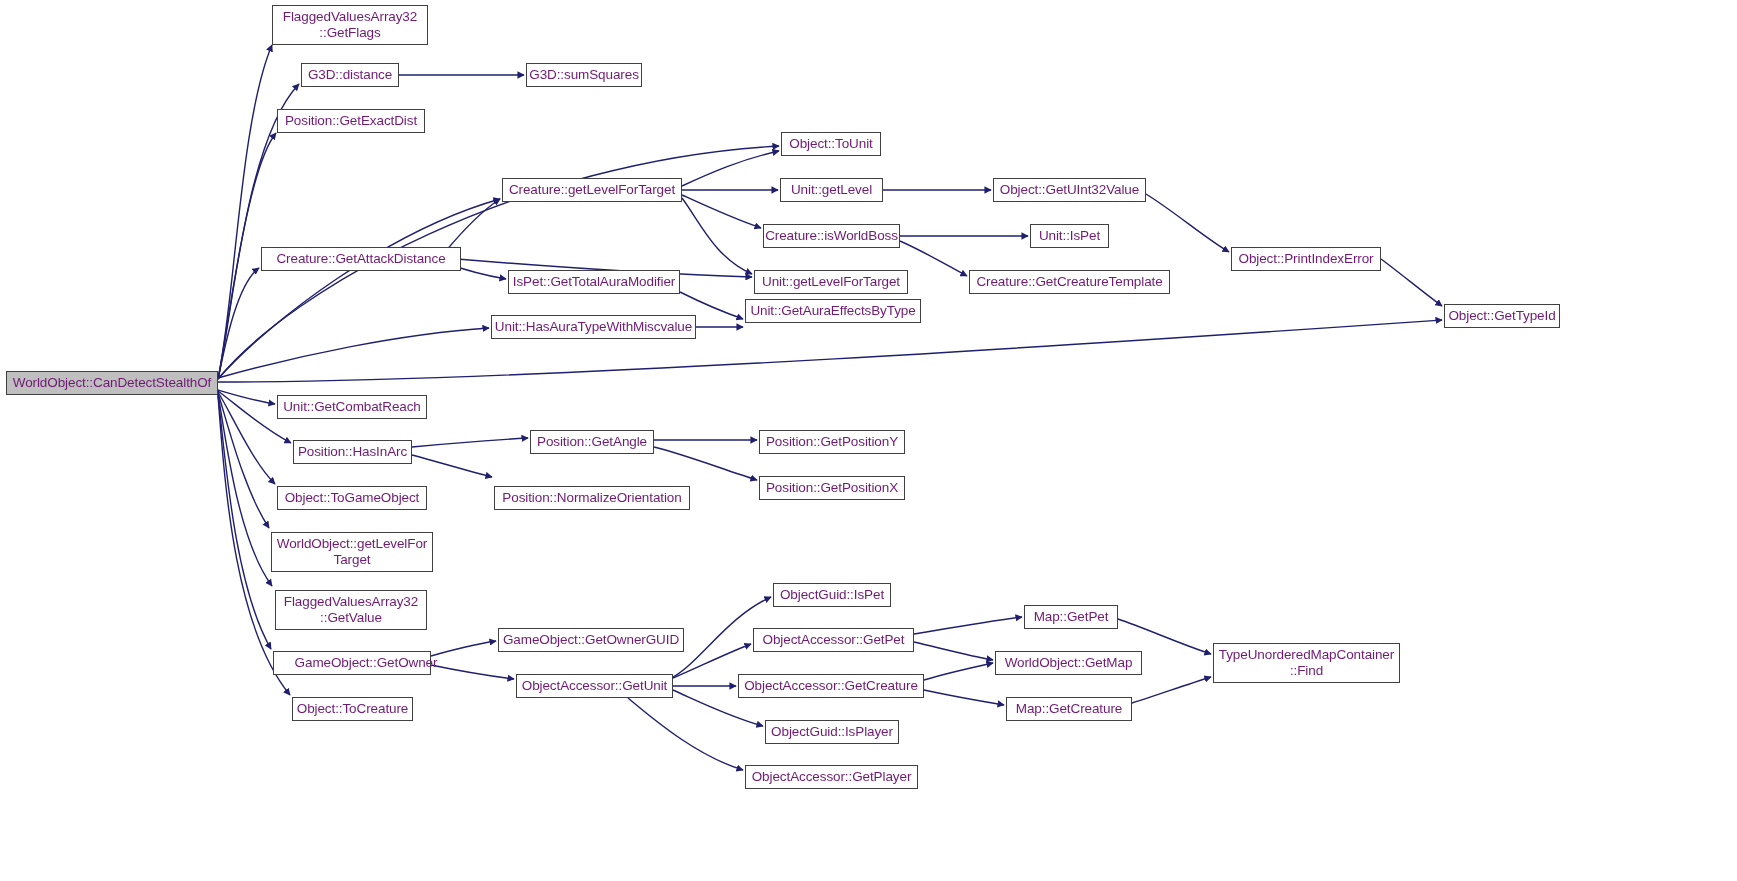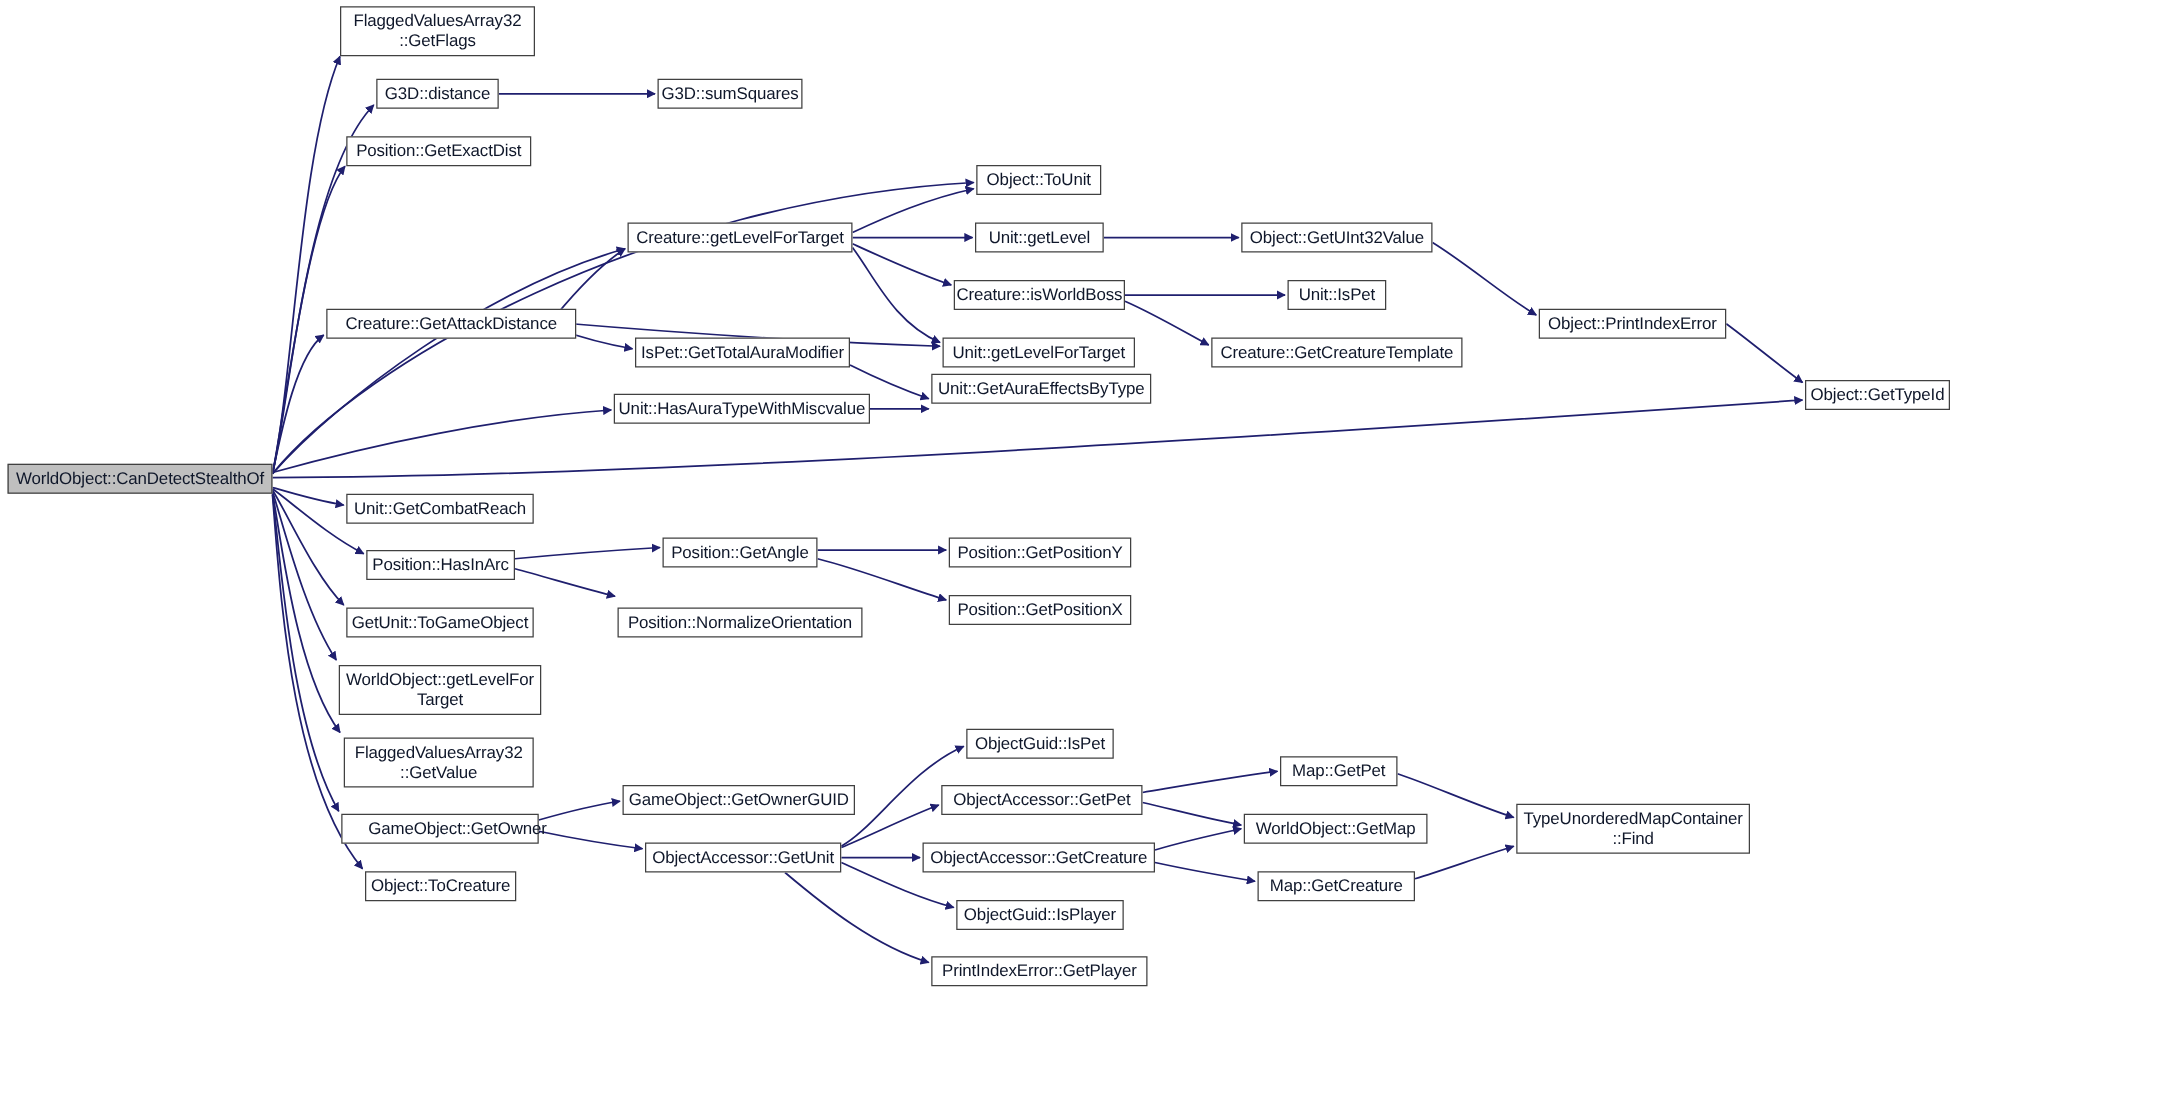--- a/index.html
+++ b/index.html
@@ -21,21 +21,21 @@
     top: 0;
     width: 1737px;
     height: 881px;
     pointer-events: none;
   }
   .node {
     position: absolute;
     box-sizing: border-box;
     border: 1px solid #404040;
     background: #ffffff;
-    color: #0f172a;
+    color: #701a75;
     font-size: 13.5px;
     line-height: 16px;
     display: flex;
     align-items: center;
     justify-content: center;
     text-align: center;
     white-space: pre-line;
     letter-spacing: -0.1px;
   }
   .node.root {
@@ -127,33 +127,33 @@
       <div class="node" style="left: 969px; top: 270px; width: 201px; height: 24px; border-color: rgb(64, 64, 64); background: rgb(255, 255, 255);"><span class="node-label">Creature::GetCreatureTemplate</span></div>
       <div class="node" style="left: 1444px; top: 304px; width: 116px; height: 24px; border-color: rgb(64, 64, 64); background: rgb(255, 255, 255);"><span class="node-label">Object::GetTypeId</span></div>
       <div class="node" style="left: 491px; top: 315px; width: 205px; height: 24px; border-color: rgb(64, 64, 64); background: rgb(255, 255, 255);"><span class="node-label">Unit::HasAuraTypeWithMiscvalue</span></div>
       <div class="node" style="left: 745px; top: 299px; width: 176px; height: 24px; border-color: rgb(64, 64, 64); background: rgb(255, 255, 255);"><span class="node-label">Unit::GetAuraEffectsByType</span></div>
       <div class="node" style="left: 277px; top: 395px; width: 150px; height: 24px; border-color: rgb(64, 64, 64); background: rgb(255, 255, 255);"><span class="node-label">Unit::GetCombatReach</span></div>
       <div class="node" style="left: 530px; top: 430px; width: 124px; height: 24px; border-color: rgb(64, 64, 64); background: rgb(255, 255, 255);"><span class="node-label">Position::GetAngle</span></div>
       <div class="node" style="left: 759px; top: 430px; width: 146px; height: 24px; border-color: rgb(64, 64, 64); background: rgb(255, 255, 255);"><span class="node-label">Position::GetPositionY</span></div>
       <div class="node" style="left: 293px; top: 440px; width: 119px; height: 24px; border-color: rgb(64, 64, 64); background: rgb(255, 255, 255);"><span class="node-label">Position::HasInArc</span></div>
       <div class="node" style="left: 494px; top: 476px; width: 196px; height: 24px; border-color: rgb(64, 64, 64); background: rgb(255, 255, 255); margin-top: 10px;"><span class="node-label">Position::NormalizeOrientation</span></div>
       <div class="node" style="left: 759px; top: 476px; width: 146px; height: 24px; border-color: rgb(64, 64, 64); background: rgb(255, 255, 255);"><span class="node-label">Position::GetPositionX</span></div>
-      <div class="node" style="left: 277px; top: 486px; width: 150px; height: 24px; border-color: rgb(64, 64, 64); background: rgb(255, 255, 255);"><span class="node-label">GetUnit::ToGameObject</span></div>
+      <div class="node" style="left: 277px; top: 486px; width: 150px; height: 24px; border-color: rgb(64, 64, 64); background: rgb(255, 255, 255);"><span class="node-label">Object::ToGameObject</span></div>
       <div class="node" style="left: 271px; top: 532px; width: 162px; height: 40px; border-color: rgb(64, 64, 64); background: rgb(255, 255, 255);"><span class="node-label">WorldObject::getLevelFor
 Target</span></div>
       <div class="node" style="left: 275px; top: 590px; width: 152px; height: 40px; border-color: rgb(64, 64, 64); background: rgb(255, 255, 255);"><span class="node-label">FlaggedValuesArray32
 ::GetValue</span></div>
       <div class="node" style="left: 773px; top: 583px; width: 118px; height: 24px; border-color: rgb(64, 64, 64); background: rgb(255, 255, 255);"><span class="node-label">ObjectGuid::IsPet</span></div>
       <div class="node" style="left: 1024px; top: 605px; width: 94px; height: 24px; border-color: rgb(64, 64, 64); background: rgb(255, 255, 255);"><span class="node-label">Map::GetPet</span></div>
       <div class="node" style="left: 753px; top: 628px; width: 161px; height: 24px; border-color: rgb(64, 64, 64); background: rgb(255, 255, 255);"><span class="node-label">ObjectAccessor::GetPet</span></div>
       <div class="node" style="left: 498px; top: 628px; width: 186px; height: 24px; border-color: rgb(64, 64, 64); background: rgb(255, 255, 255);"><span class="node-label">GameObject::GetOwnerGUID</span></div>
       <div class="node" style="left: 1213px; top: 643px; width: 187px; height: 40px; border-color: rgb(64, 64, 64); background: rgb(255, 255, 255);"><span class="node-label">TypeUnorderedMapContainer
 ::Find</span></div>
       <div class="node" style="left: 273px; top: 651px; width: 158px; height: 24px; border-color: rgb(64, 64, 64); background: rgb(255, 255, 255); padding-left: 28px;"><span class="node-label">GameObject::GetOwner</span></div>
       <div class="node" style="left: 995px; top: 651px; width: 147px; height: 24px; border-color: rgb(64, 64, 64); background: rgb(255, 255, 255);"><span class="node-label">WorldObject::GetMap</span></div>
       <div class="node" style="left: 516px; top: 674px; width: 157px; height: 24px; border-color: rgb(64, 64, 64); background: rgb(255, 255, 255);"><span class="node-label">ObjectAccessor::GetUnit</span></div>
       <div class="node" style="left: 738px; top: 674px; width: 186px; height: 24px; border-color: rgb(64, 64, 64); background: rgb(255, 255, 255);"><span class="node-label">ObjectAccessor::GetCreature</span></div>
       <div class="node" style="left: 1006px; top: 697px; width: 126px; height: 24px; border-color: rgb(64, 64, 64); background: rgb(255, 255, 255);"><span class="node-label">Map::GetCreature</span></div>
       <div class="node" style="left: 292px; top: 697px; width: 121px; height: 24px; border-color: rgb(64, 64, 64); background: rgb(255, 255, 255);"><span class="node-label">Object::ToCreature</span></div>
       <div class="node" style="left: 765px; top: 720px; width: 134px; height: 24px; border-color: rgb(64, 64, 64); background: rgb(255, 255, 255);"><span class="node-label">ObjectGuid::IsPlayer</span></div>
-      <div class="node" style="left: 745px; top: 765px; width: 173px; height: 24px; border-color: rgb(64, 64, 64); background: rgb(255, 255, 255);"><span class="node-label">PrintIndexError::GetPlayer</span></div>
+      <div class="node" style="left: 745px; top: 765px; width: 173px; height: 24px; border-color: rgb(64, 64, 64); background: rgb(255, 255, 255);"><span class="node-label">ObjectAccessor::GetPlayer</span></div>
     </div>
 </div>
 
 </body></html>

